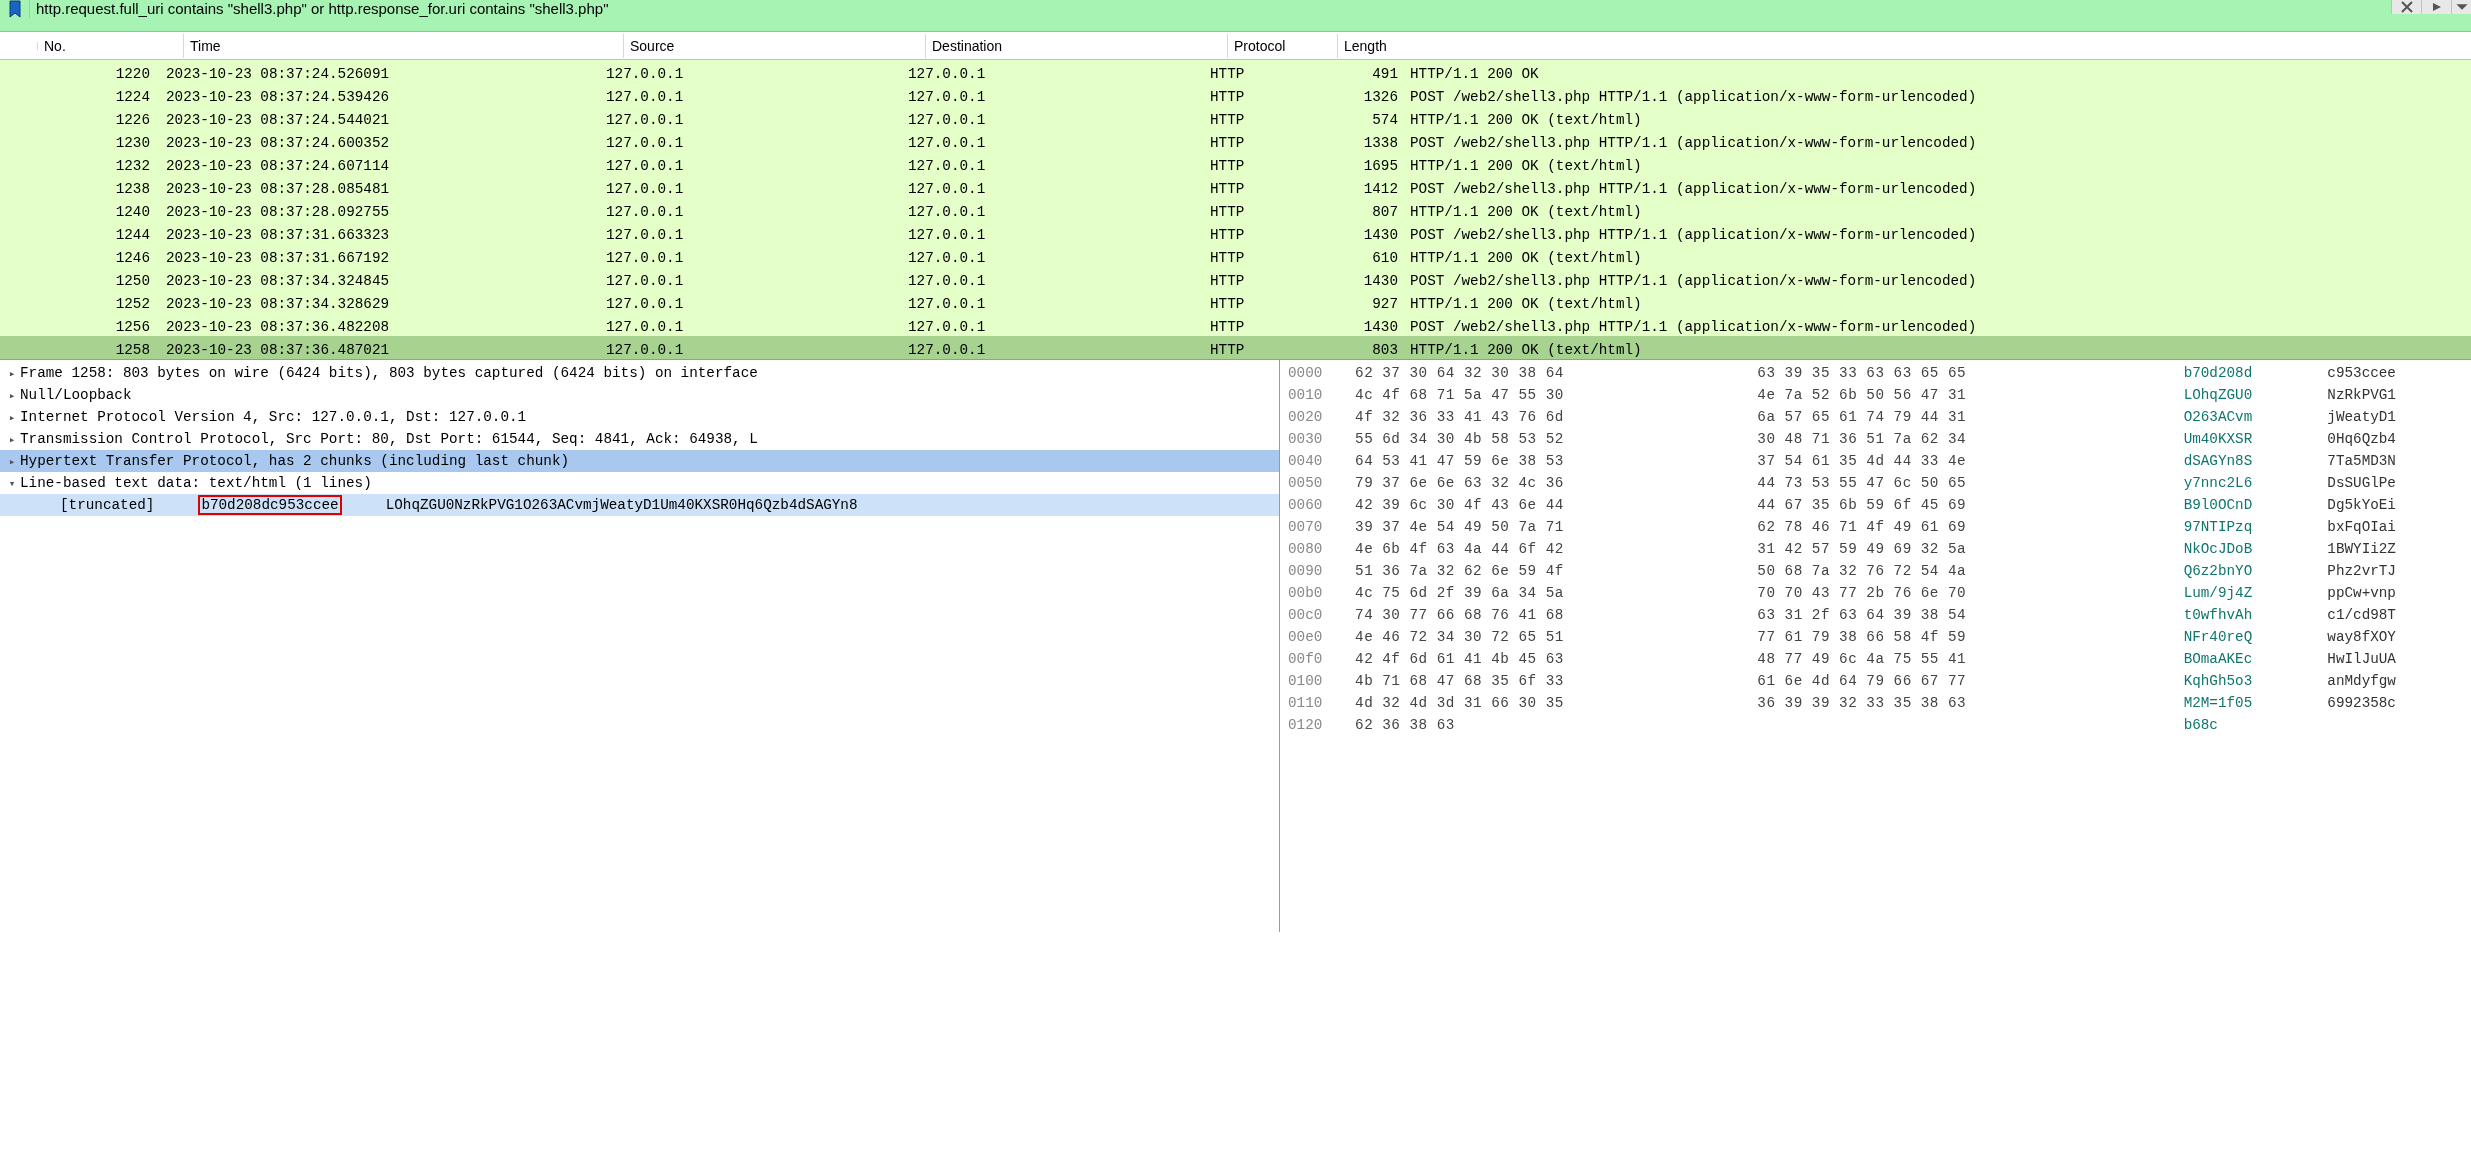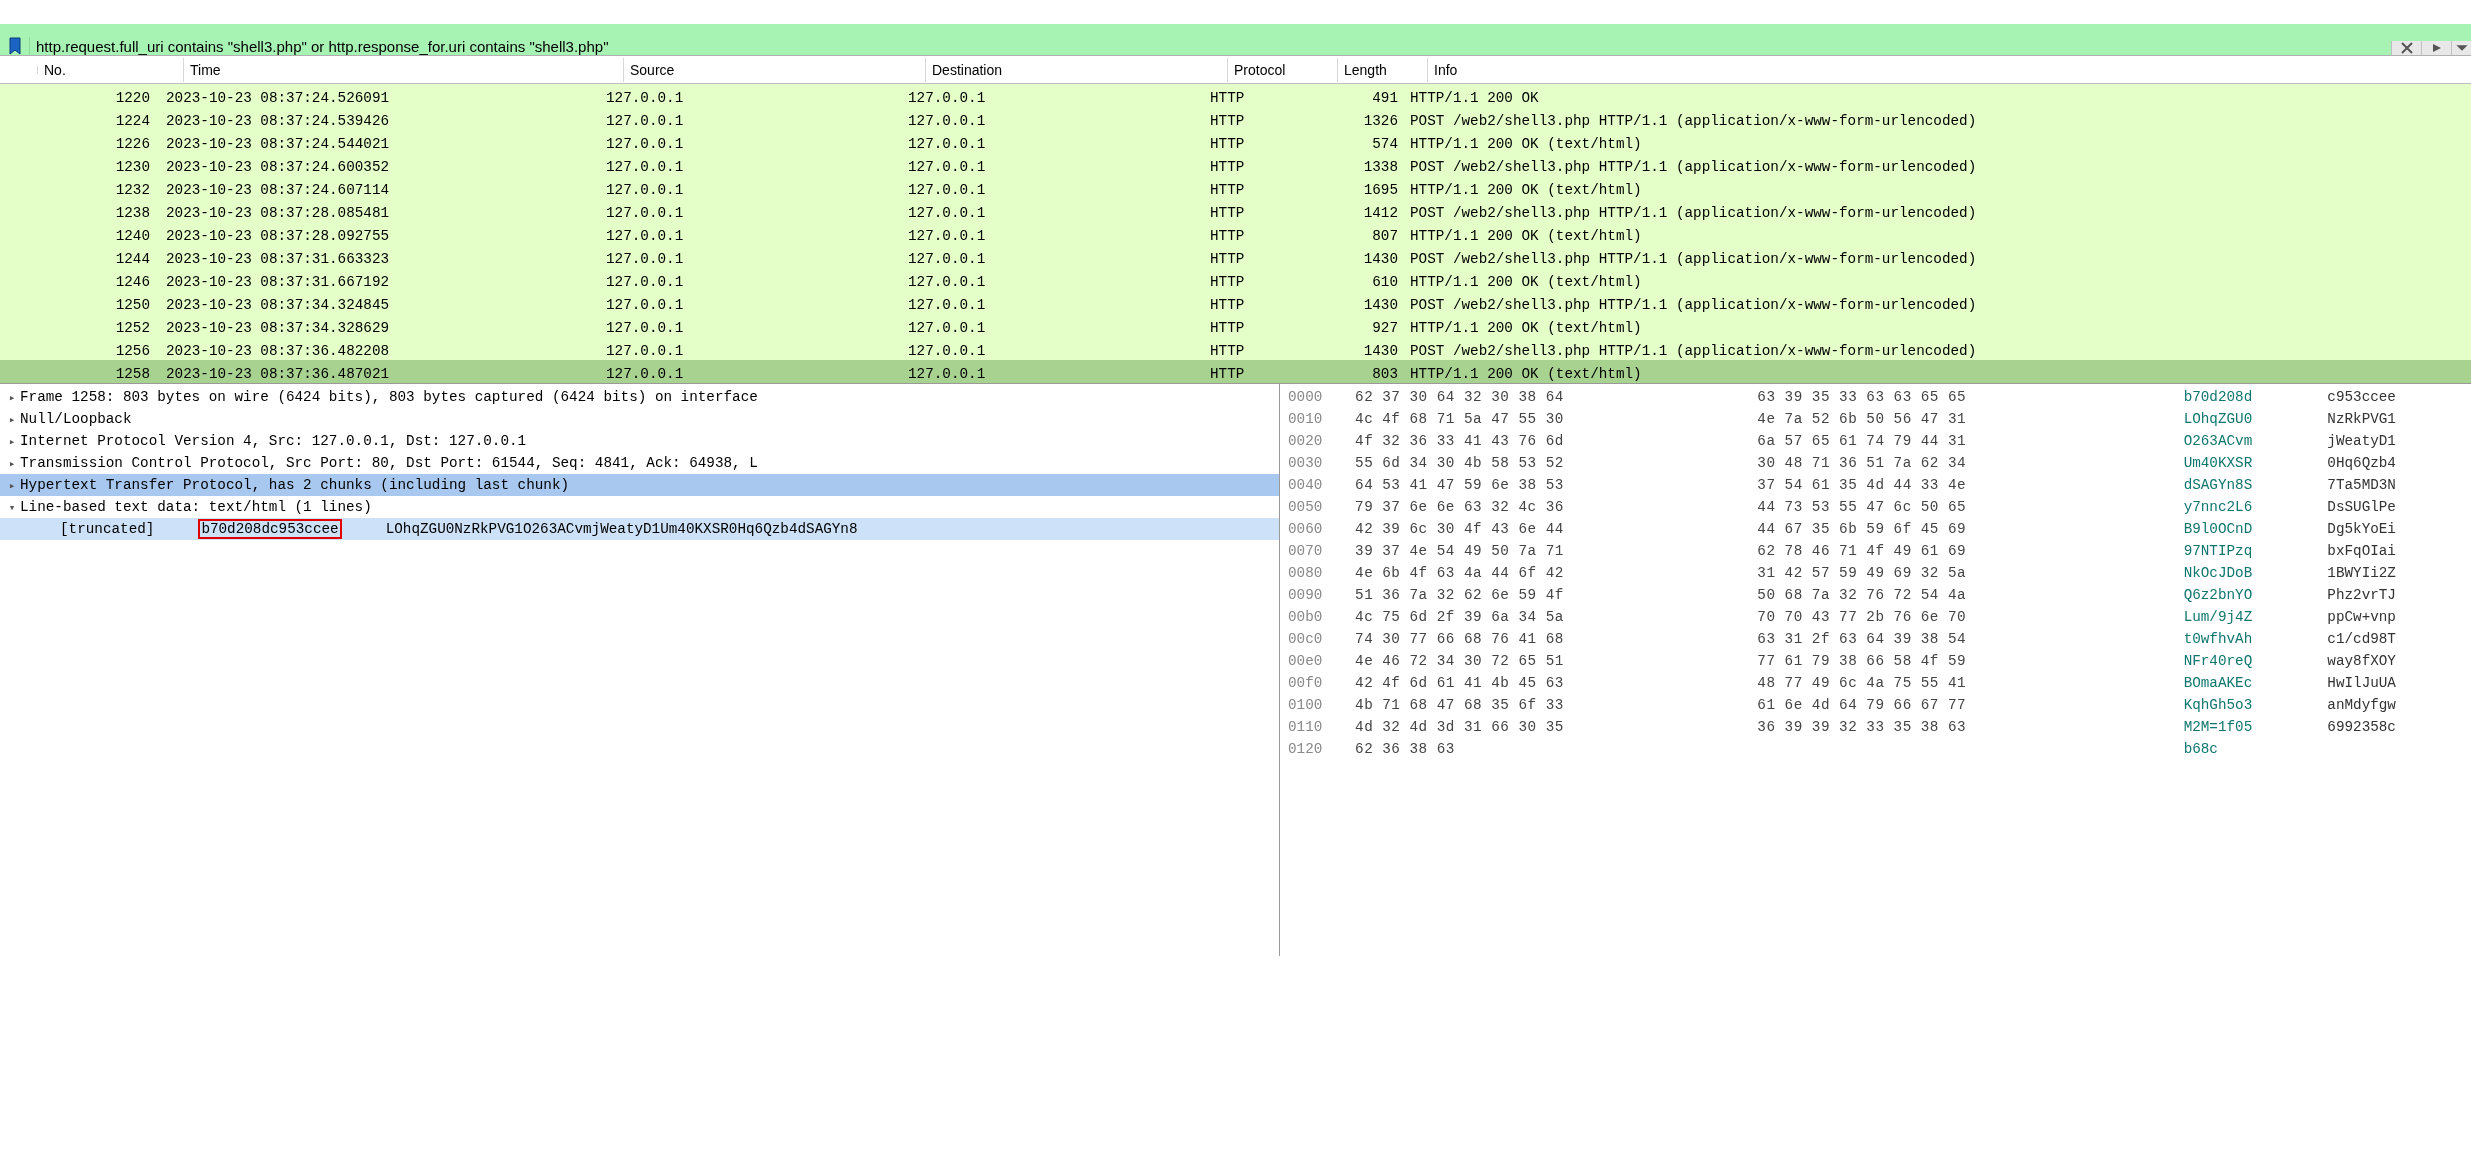--- a/index.html
+++ b/index.html
@@ -10,25 +10,24 @@
     background: #fff;
     width: 2471px;
     height: 1161px;
     overflow: hidden;
   }
   .mono { font-family: Consolas, "Courier New", monospace; font-size: 14.3px; }
 
   
   .filter-bar {
     display: flex;
-    align-items: flex-end;
+    align-items: flex-start;
     height: 32px;
     border-bottom: 1px solid #b0b0b0;
     background: #a7f3b4;
-    margin-top: 24px;
   }
   .filter-bookmark {
     width: 30px;
     display: flex;
     align-items: center;
     justify-content: center;
     background: #a7f3b4;
     border-right: 1px solid #8fd89a;
   }
   .filter-bookmark svg { width: 14px; height: 18px; }
@@ -167,21 +166,20 @@
 </div>
 
 <div class="pkt-header">
   <div class="col-gutter"></div>
   <div class="col-no">No.</div>
   <div class="col-time">Time</div>
   <div class="col-src">Source</div>
   <div class="col-dst">Destination</div>
   <div class="col-proto">Protocol</div>
   <div class="col-len">Length</div>
-  <div class="col-info">Info</div>
 </div>
 
 <div class="pkt-list mono" id="pkt-list">
     <div class="pkt-row">
       <div class="col-gutter"></div>
       <div class="col-no">1220</div>
       <div class="col-time">2023-10-23 08:37:24.526091</div>
       <div class="col-src">127.0.0.1</div>
       <div class="col-dst">127.0.0.1</div>
       <div class="col-proto">HTTP</div>

